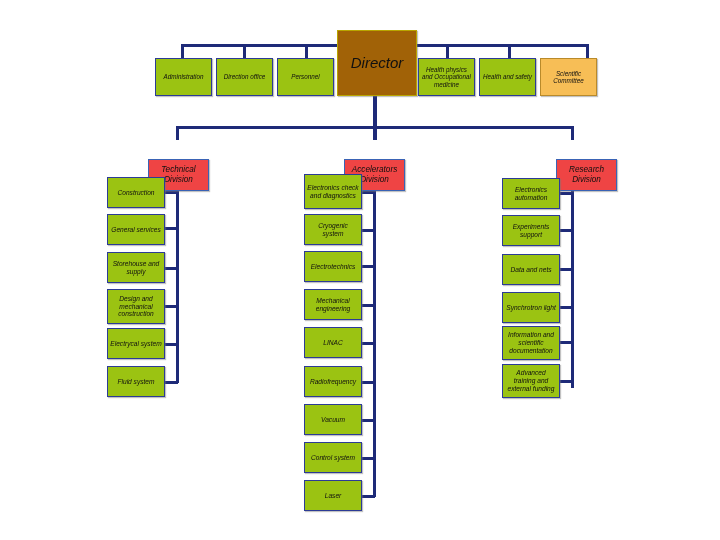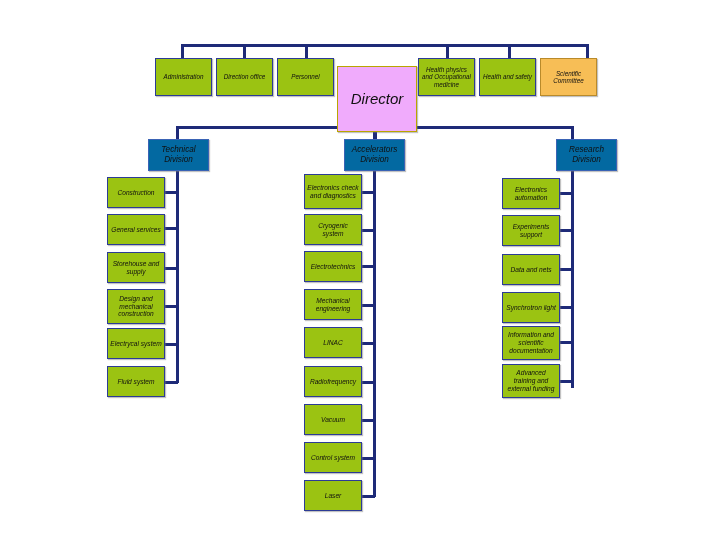--- a/index.html
+++ b/index.html
@@ -28,22 +28,22 @@
     text-align:center;
     z-index:3;
     line-height:1.18;
     font-style:italic;
     color:#101010;
     padding:1px 2px;
     box-shadow:1px 1px 1px rgba(120,120,120,.45);
   }
   .node span{display:block;width:100%;}
   .green{background:#9bc312;}
-  .yellow{background:#f0abfc;border-color:#b9a500;margin-top:36px;}
-  .blue{background:#0369a1;border-color:#3a63b5;}
+  .yellow{background:#a16207;border-color:#b9a500;}
+  .blue{background:#ef4444;border-color:#3a63b5;margin-top:20px;}
   .orange{background:#f7be56;border-color:#b98a2a;}
 
   .director{
     font-size:15px;
     z-index:4;
   }
   .staff{font-size:6.3px;}
   .division{font-size:8.2px;}
   .leaf{font-size:6.6px;}
 </style>

